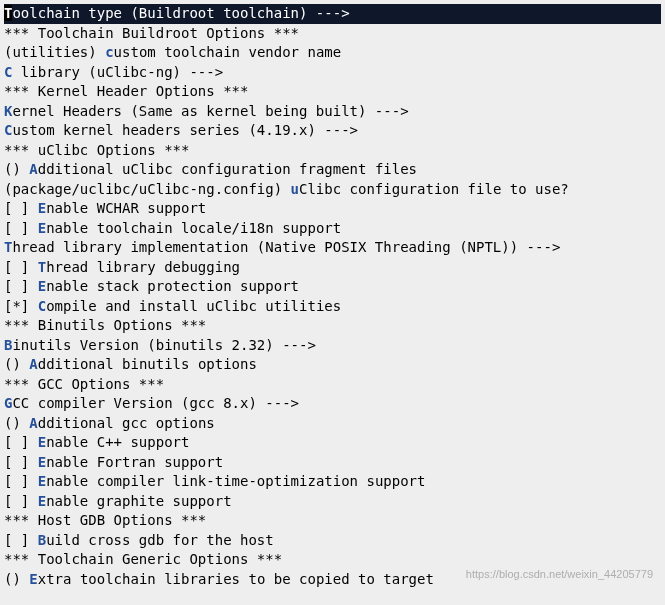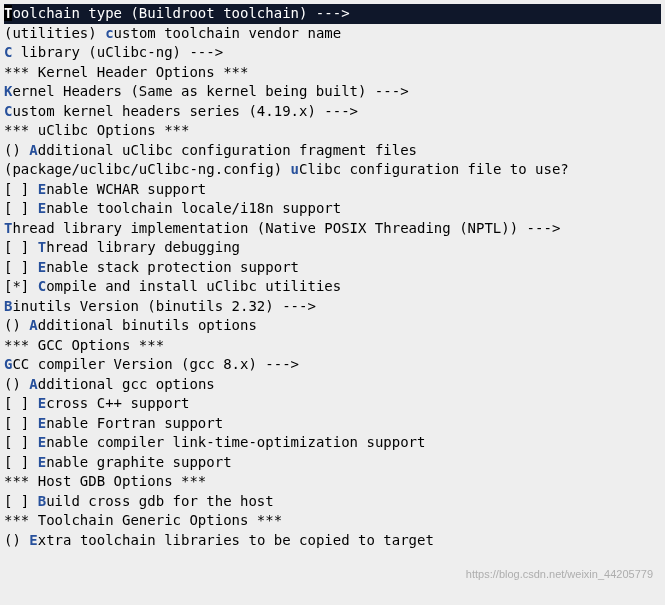--- a/index.html
+++ b/index.html
@@ -27,40 +27,42 @@
     font-size: 11px;
     pointer-events: none;
     margin-left: 24px;
   }
 </style>
 </head>
 <body>
 
 <div id="menu">
     <span class="line hl"><span>    </span><span class="hotkey">T</span><span>oolchain type (Buildroot toolchain)  ---&gt;</span></span>
+    <span class="line"><span>    </span><span>*** Toolchain Buildroot Options ***</span></span>
     <span class="line"><span></span><span>(utilities) </span><span class="hotkey">c</span><span>ustom toolchain vendor name</span></span>
     <span class="line"><span>    </span><span class="hotkey">C</span><span> library (uClibc-ng)  ---&gt;</span></span>
     <span class="line"><span>    </span><span>*** Kernel Header Options ***</span></span>
     <span class="line"><span>    </span><span class="hotkey">K</span><span>ernel Headers (Same as kernel being built)  ---&gt;</span></span>
     <span class="line"><span>    </span><span class="hotkey">C</span><span>ustom kernel headers series (4.19.x)  ---&gt;</span></span>
     <span class="line"><span>    </span><span>*** uClibc Options ***</span></span>
     <span class="line"><span></span><span>()  </span><span class="hotkey">A</span><span>dditional uClibc configuration fragment files</span></span>
     <span class="line"><span></span><span>(package/uclibc/uClibc-ng.config) </span><span class="hotkey">u</span><span>Clibc configuration file to use?</span></span>
     <span class="line"><span></span><span>[ ] </span><span class="hotkey">E</span><span>nable WCHAR support</span></span>
     <span class="line"><span></span><span>[ ] </span><span class="hotkey">E</span><span>nable toolchain locale/i18n support</span></span>
     <span class="line"><span>    </span><span class="hotkey">T</span><span>hread library implementation (Native POSIX Threading (NPTL))  ---&gt;</span></span>
     <span class="line"><span></span><span>[ ] </span><span class="hotkey">T</span><span>hread library debugging</span></span>
     <span class="line"><span></span><span>[ ] </span><span class="hotkey">E</span><span>nable stack protection support</span></span>
     <span class="line"><span></span><span>[*] </span><span class="hotkey">C</span><span>ompile and install uClibc utilities</span></span>
+    <span class="line"><span>    </span><span>*** Binutils Options ***</span></span>
     <span class="line"><span>    </span><span class="hotkey">B</span><span>inutils Version (binutils 2.32)  ---&gt;</span></span>
     <span class="line"><span></span><span>()  </span><span class="hotkey">A</span><span>dditional binutils options</span></span>
     <span class="line"><span>    </span><span>*** GCC Options ***</span></span>
     <span class="line"><span>    </span><span class="hotkey">G</span><span>CC compiler Version (gcc 8.x)  ---&gt;</span></span>
     <span class="line"><span></span><span>()  </span><span class="hotkey">A</span><span>dditional gcc options</span></span>
-    <span class="line"><span></span><span>[ ] </span><span class="hotkey">E</span><span>cross C++ support</span></span>
+    <span class="line"><span></span><span>[ ] </span><span class="hotkey">E</span><span>nable C++ support</span></span>
     <span class="line"><span></span><span>[ ] </span><span class="hotkey">E</span><span>nable Fortran support</span></span>
     <span class="line"><span></span><span>[ ] </span><span class="hotkey">E</span><span>nable compiler link-time-optimization support</span></span>
     <span class="line"><span></span><span>[ ] </span><span class="hotkey">E</span><span>nable graphite support</span></span>
     <span class="line"><span>    </span><span>*** Host GDB Options ***</span></span>
     <span class="line"><span></span><span>[ ] </span><span class="hotkey">B</span><span>uild cross gdb for the host</span></span>
     <span class="line"><span>    </span><span>*** Toolchain Generic Options ***</span></span>
     <span class="line"><span></span><span>()  </span><span class="hotkey">E</span><span>xtra toolchain libraries to be copied to target</span></span>
   </div>
 <div class="watermark">https://blog.csdn.net/weixin_44205779</div>
 

